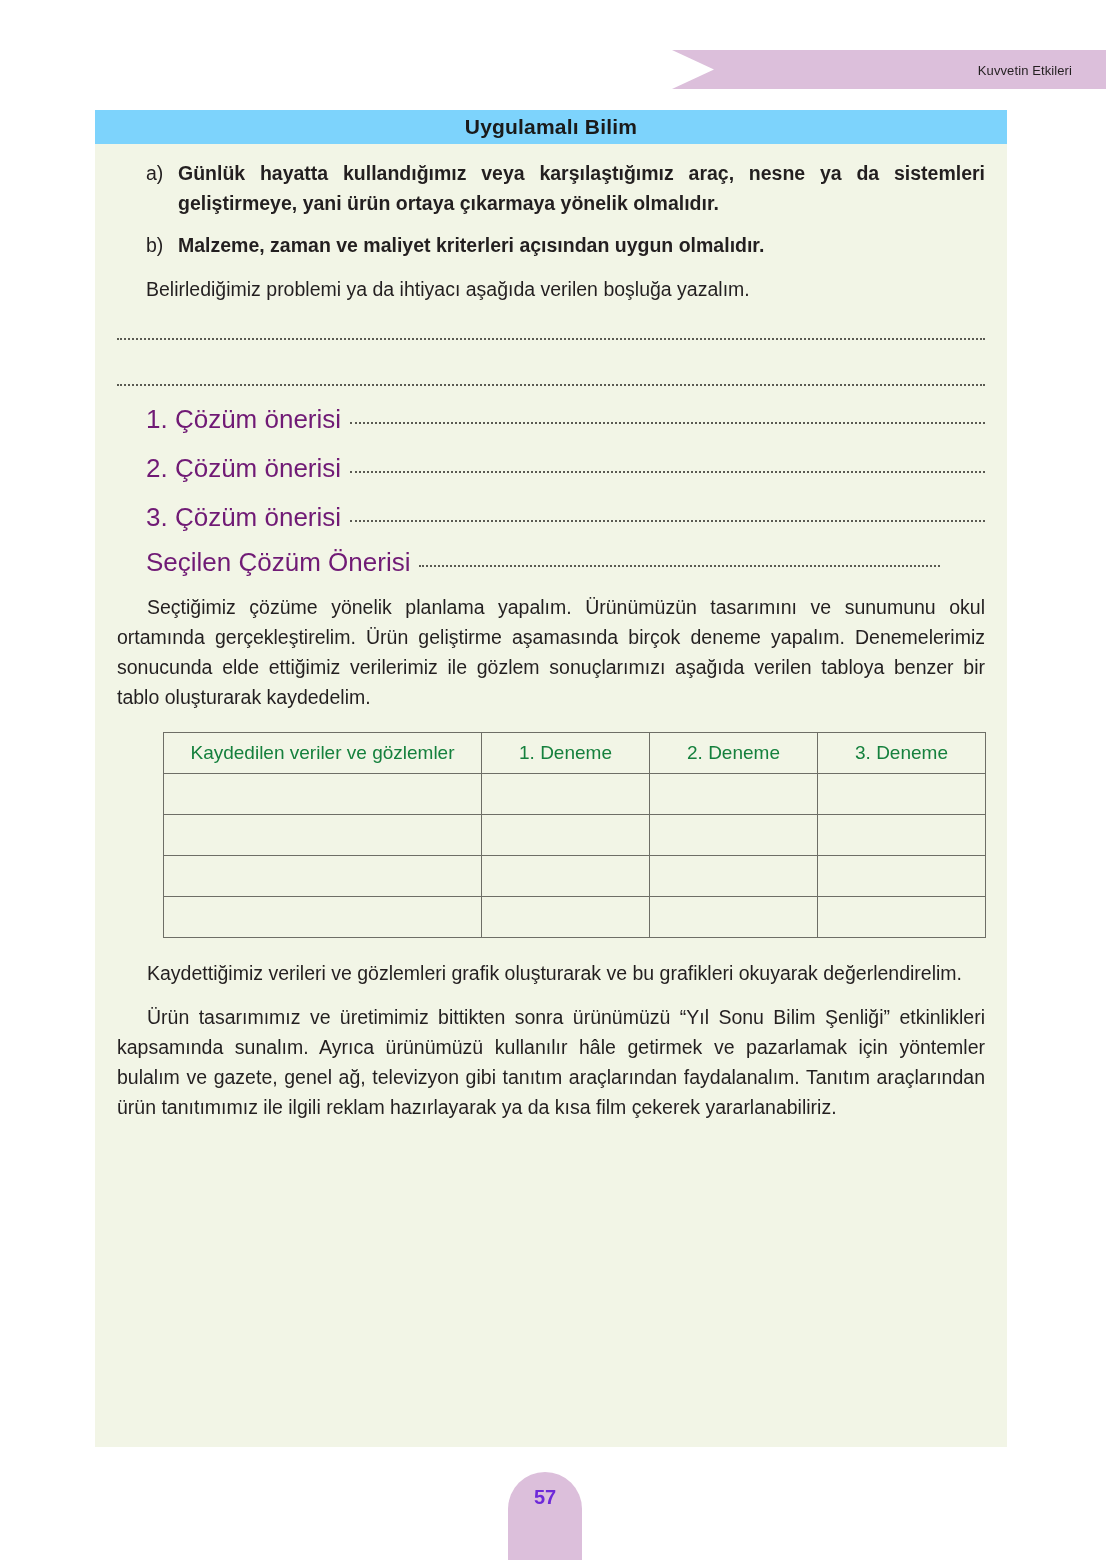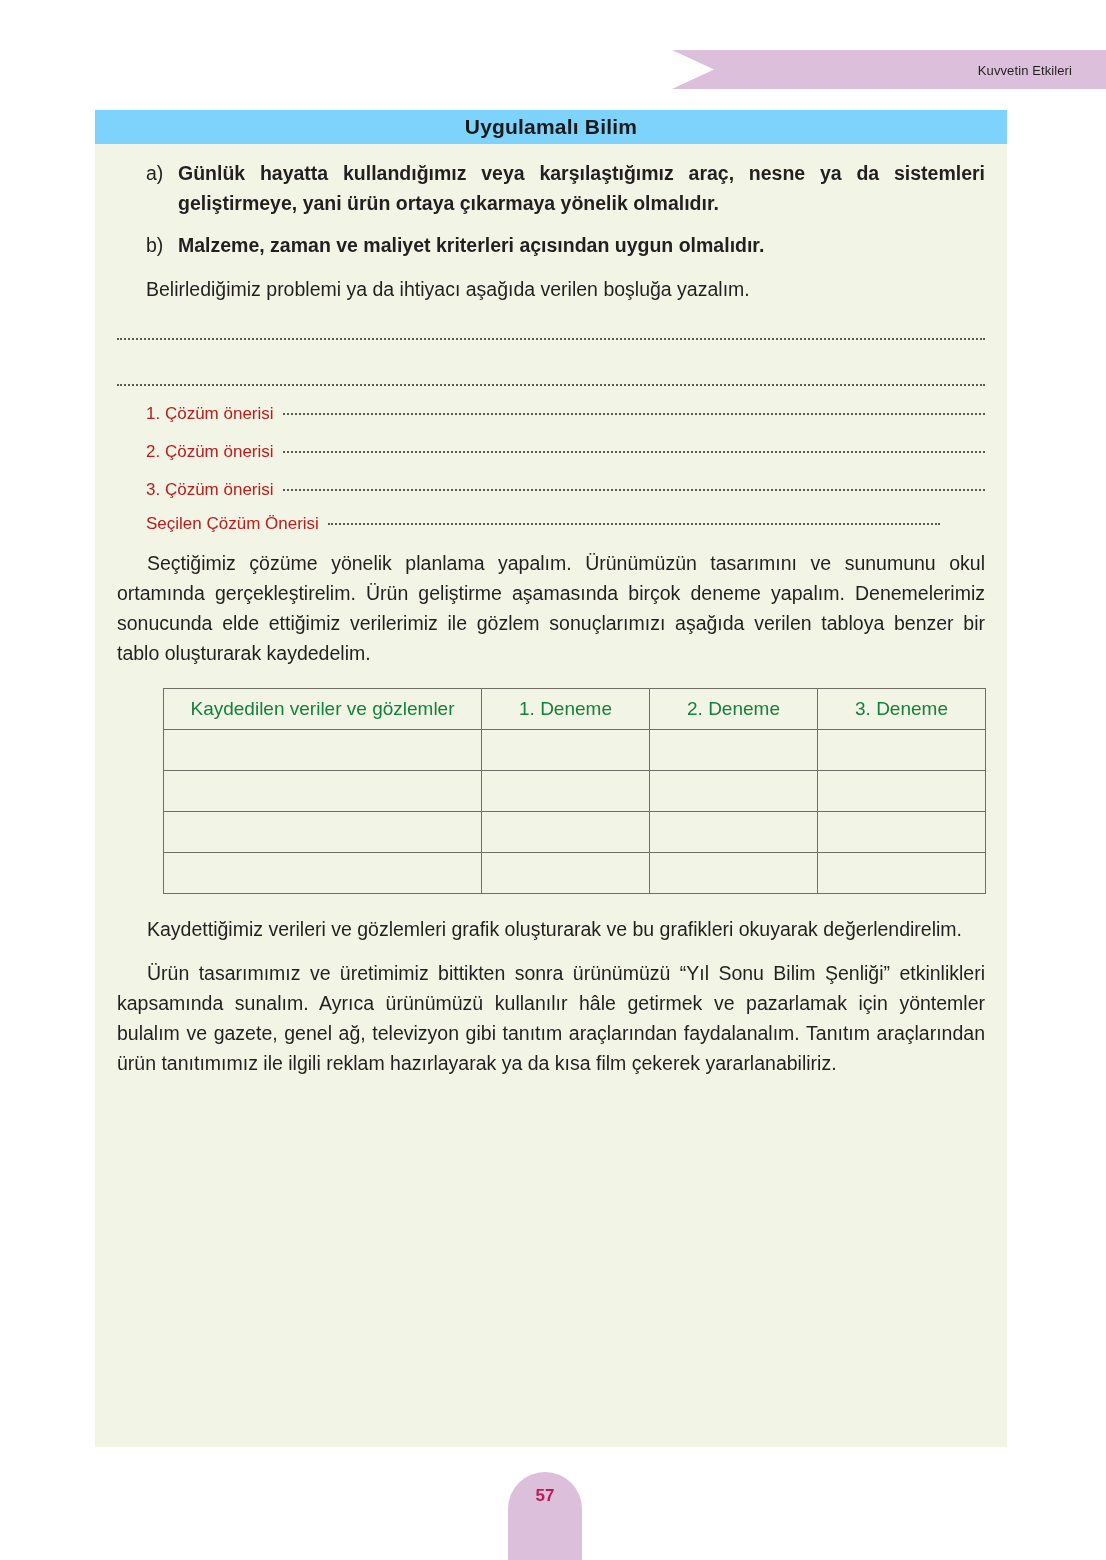--- a/index.html
+++ b/index.html
@@ -117,22 +117,22 @@
   .blank-line-block .dot-rule + .dot-rule { margin-top: 44px; }
 
   
   .sol-line {
     display: flex;
     align-items: baseline;
     margin-top: 18px;
     padding-left: 29px;
   }
   .sol-line .sol-label {
-    color: #b91c1c;
-    font-size: 17px;
+    color: #701a75;
+    font-size: 26px;
     white-space: nowrap;
     flex: 0 0 auto;
   }
   .sol-line .sol-dots {
     flex: 1 1 auto;
     border-bottom: 2px dotted #5a5a52;
     position: relative;
     top: -4px;
     margin-left: 9px;
   }
@@ -171,23 +171,23 @@
     width: 74px;
     height: 88px;
     background: #dcbfdb;
     border-radius: 37px 37px 0 0;
     display: flex;
     justify-content: center;
     padding-top: 14px;
     box-sizing: border-box;
   }
   .page-tab .page-num {
-    font-size: 17px;
+    font-size: 20px;
     font-weight: bold;
-    color: #be185d;
+    color: #6d28d9;
   }
 </style>
 </head>
 <body>
 
 <div class="header-banner">
   <svg class="notch" viewBox="0 0 42 39" preserveAspectRatio="none">
     <polygon points="0,0 0,39 42,19.5" fill="#ffffff"></polygon>
   </svg>
   <span class="banner-label">Kuvvetin Etkileri</span>

